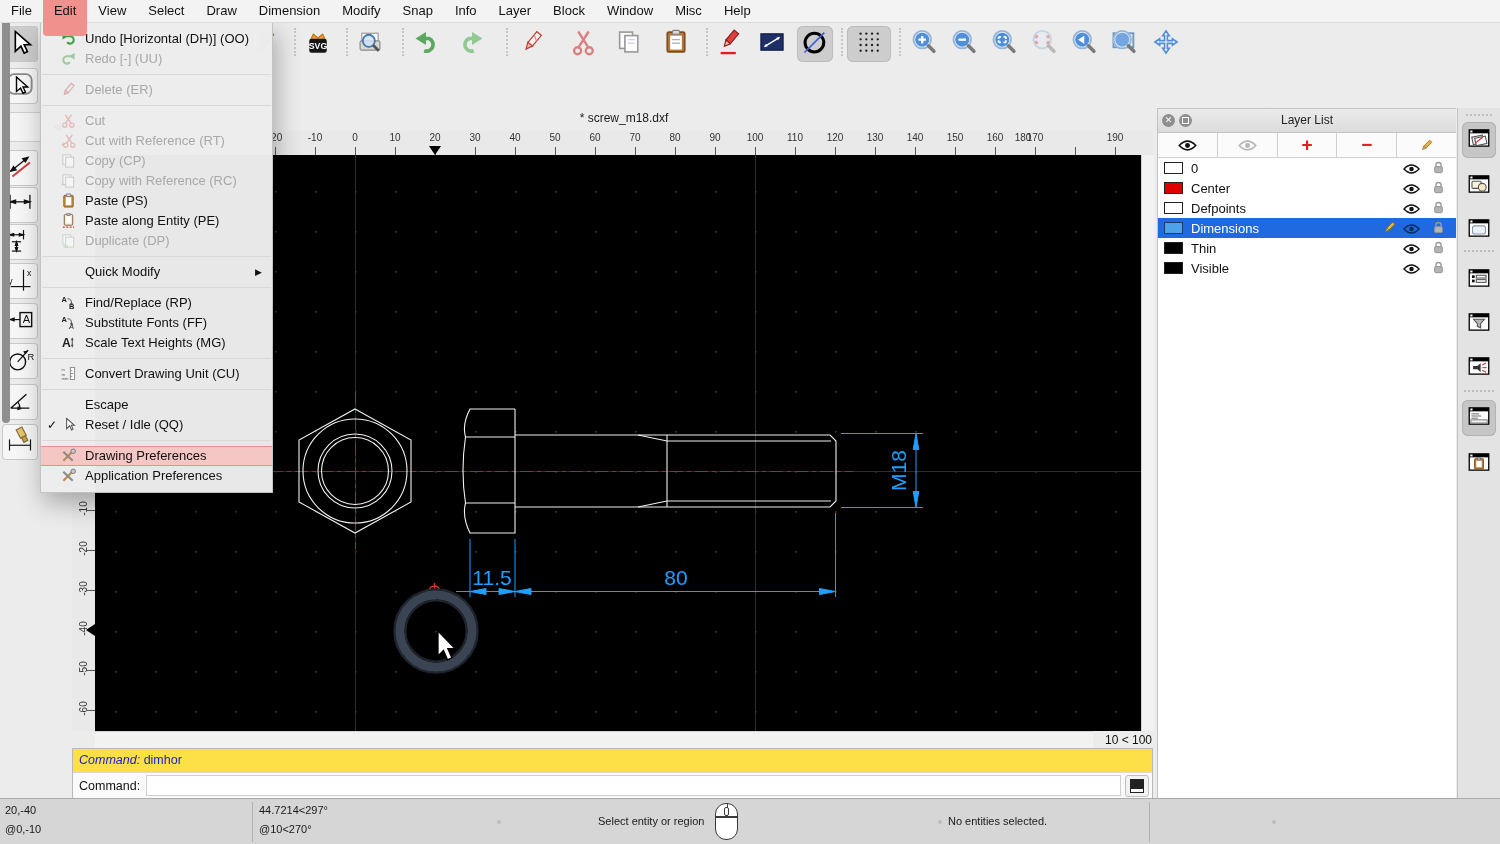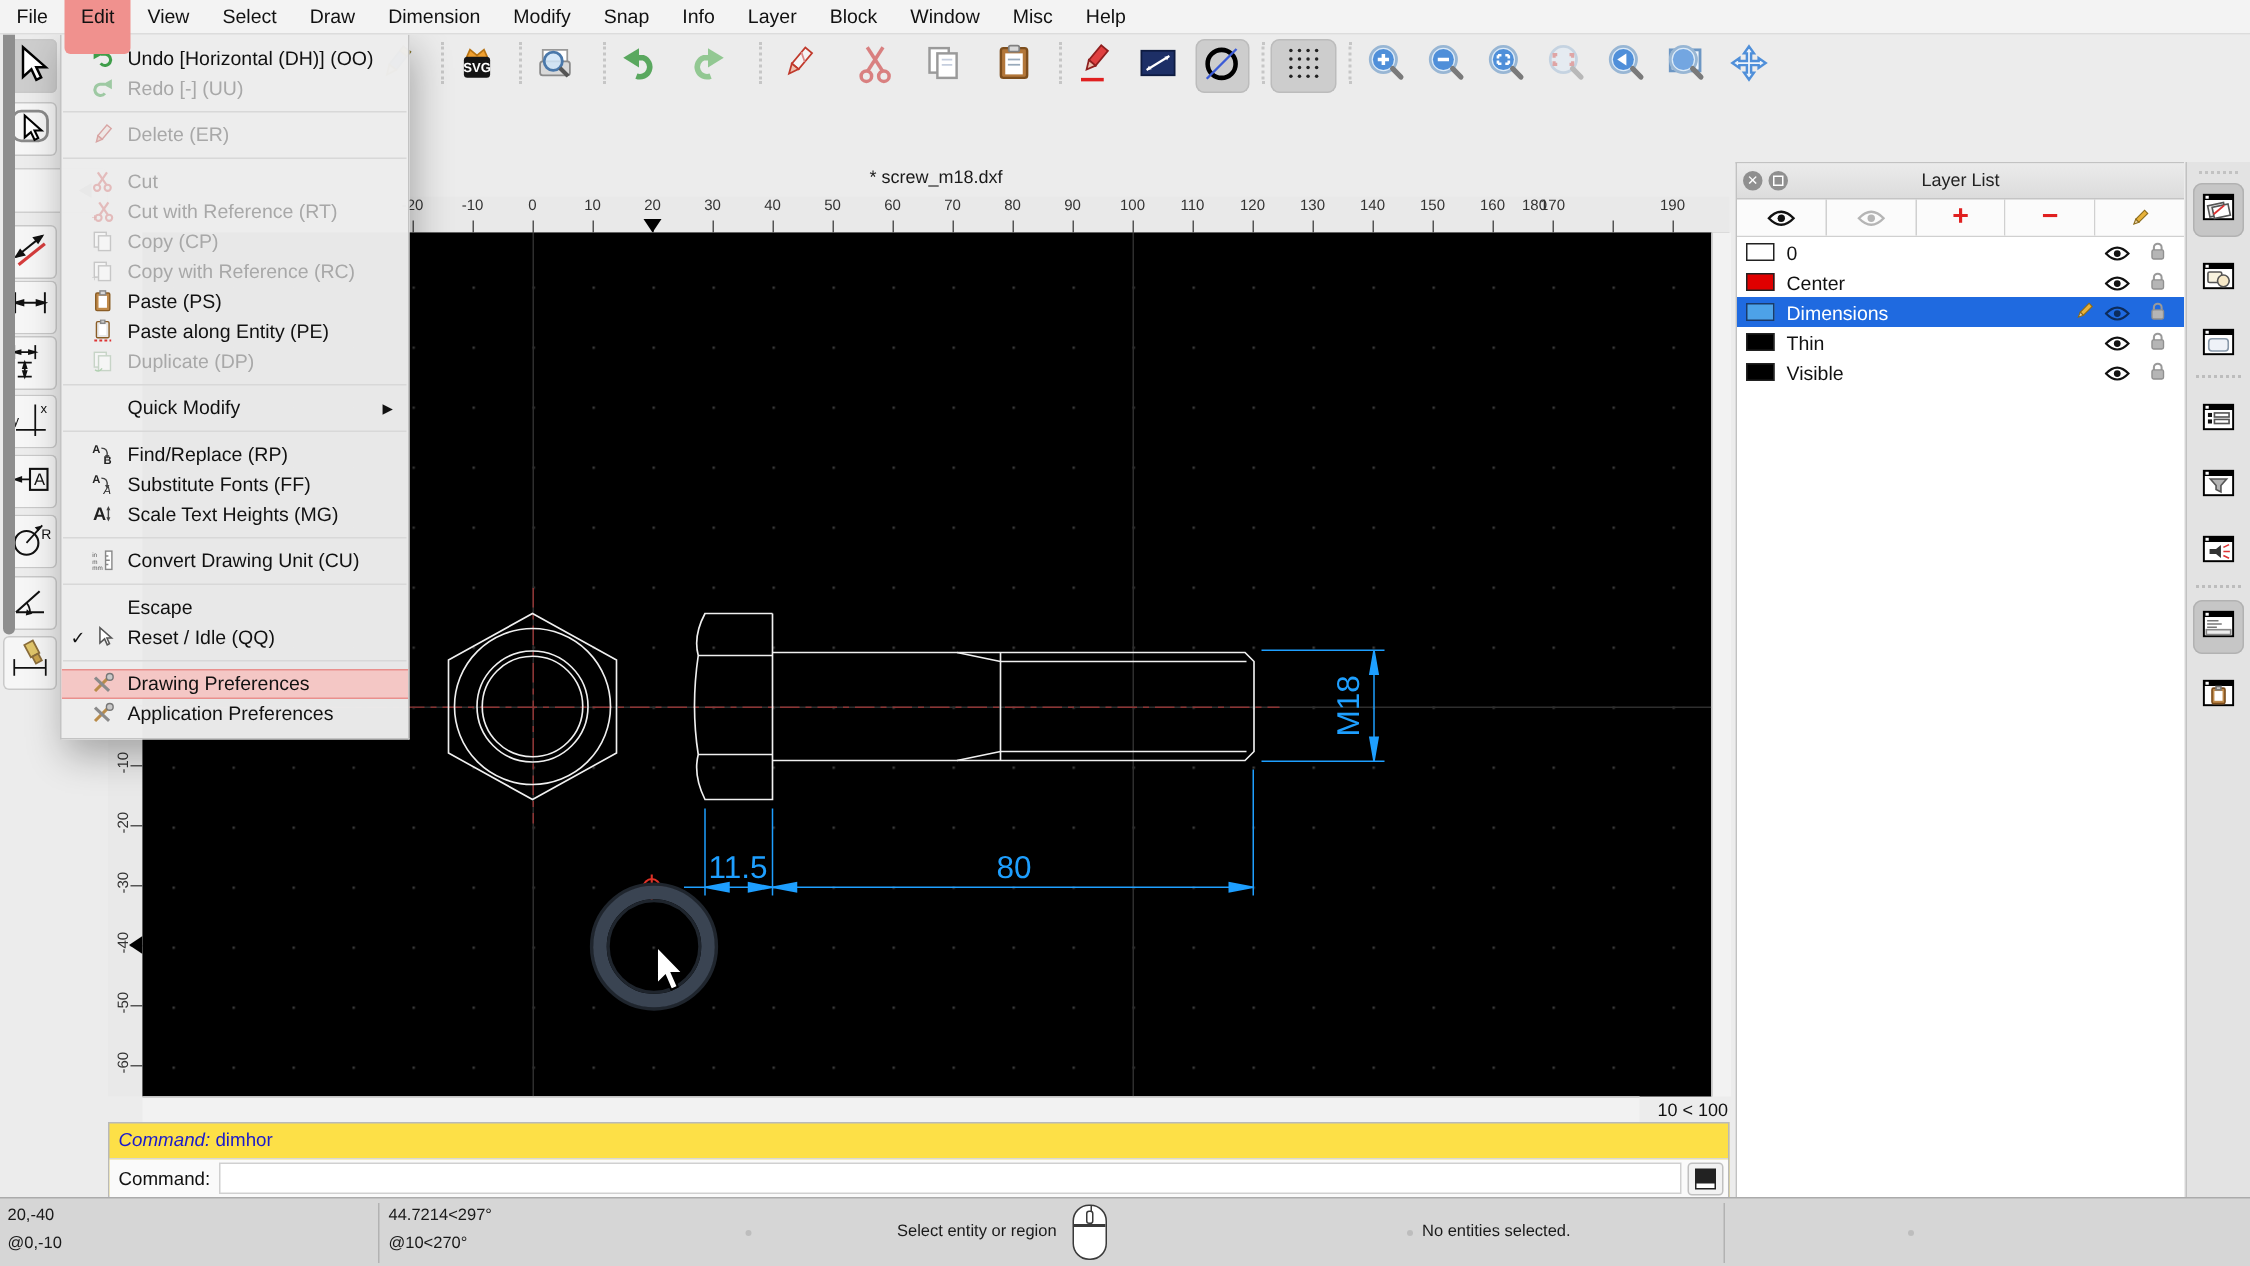--- a/index.html
+++ b/index.html
@@ -793,20 +793,32 @@
           <div>Center</div>
           <div class="reye"><svg viewBox="0 0 20 12" width="17" height="10">
               <path d="M1 6 Q10 -3.5 19 6 Q10 15.5 1 6 Z" fill="none" stroke="#111" stroke-width="1.7"></path>
               <circle cx="10" cy="6" r="2.7" fill="#111"></circle>
             </svg></div>
           <div class="rlock"><svg viewBox="0 0 12 14" width="11" height="13">
               <path d="M3.2 6 V4.3 a2.8 2.8 0 0 1 5.6 0 V6" fill="none" stroke="#9a9a9a" stroke-width="1.5"></path>
               <rect x="1.8" y="6" width="8.4" height="6.6" rx="1.2" fill="#b5b5b5" stroke="#8f8f8f"></rect>
             </svg></div>
         </div>
+        <div class="lrow">
+          <div class="swatch" style="background: rgb(255, 255, 255);"></div>
+          <div>Defpoints</div>
+          <div class="reye"><svg viewBox="0 0 20 12" width="17" height="10">
+              <path d="M1 6 Q10 -3.5 19 6 Q10 15.5 1 6 Z" fill="none" stroke="#111" stroke-width="1.7"></path>
+              <circle cx="10" cy="6" r="2.7" fill="#111"></circle>
+            </svg></div>
+          <div class="rlock"><svg viewBox="0 0 12 14" width="11" height="13">
+              <path d="M3.2 6 V4.3 a2.8 2.8 0 0 1 5.6 0 V6" fill="none" stroke="#9a9a9a" stroke-width="1.5"></path>
+              <rect x="1.8" y="6" width="8.4" height="6.6" rx="1.2" fill="#b5b5b5" stroke="#8f8f8f"></rect>
+            </svg></div>
+        </div>
         <div class="lrow selected">
           <div class="swatch" style="background: rgb(77, 162, 232); border-color: rgb(26, 58, 106);"></div>
           <div>Dimensions</div>
           <div class="rpencil"><svg viewBox="0 0 14 14" width="13" height="13">
               <g transform="rotate(45 7 7)">
                 <rect x="5.4" y="0.5" width="3.2" height="9" fill="#e8b23a" stroke="#8a6a1a" stroke-width=".8"></rect>
                 <polygon points="5.4,9.5 8.6,9.5 7,13" fill="#e8d2a8" stroke="#8a6a1a" stroke-width=".8"></polygon>
               </g>
             </svg></div>
           <div class="reye"><svg viewBox="0 0 20 12" width="17" height="10">

